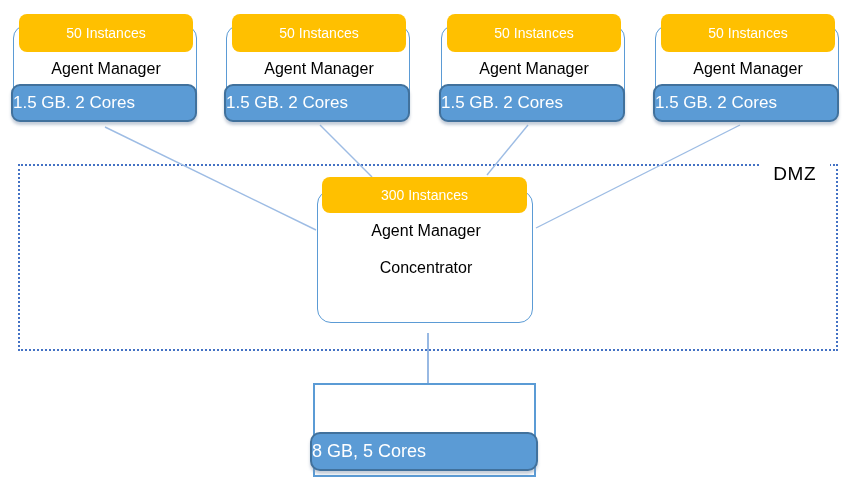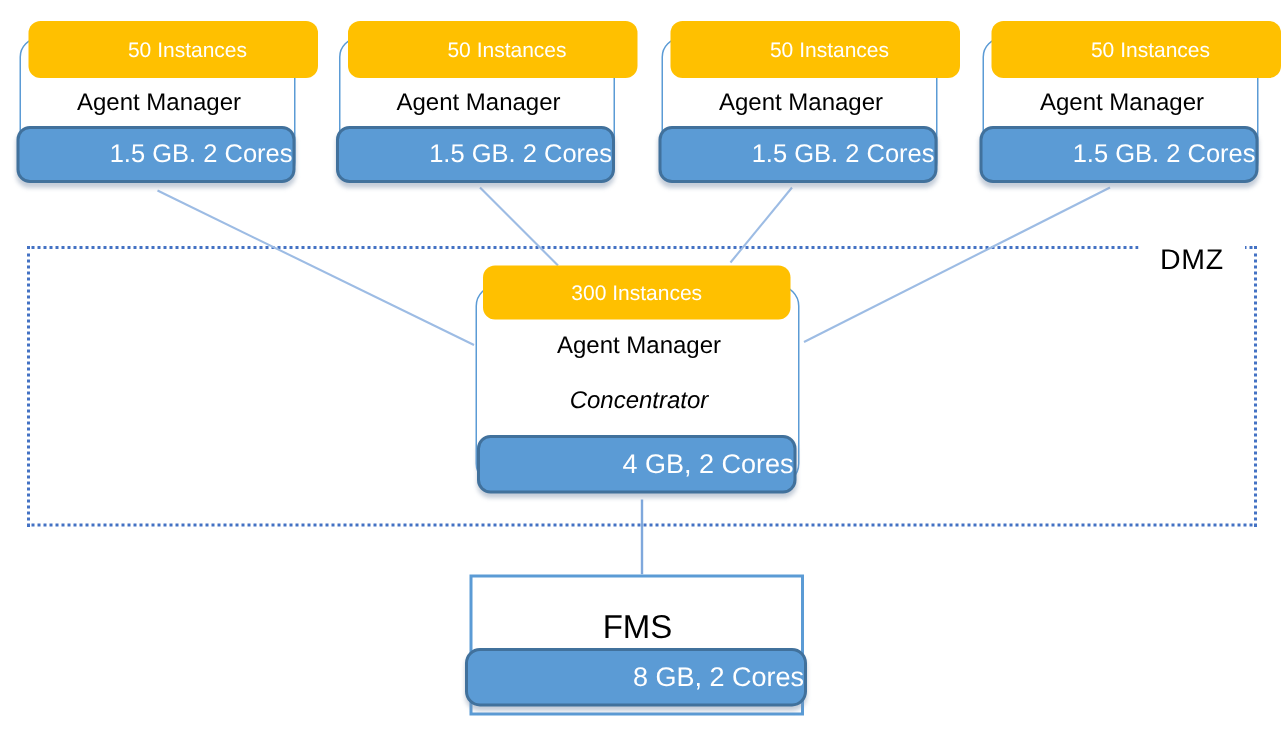--- a/index.html
+++ b/index.html
@@ -27,42 +27,42 @@
   .am-box {
     position:absolute; left:2px; top:15px; width:182px; height:94px;
     background:#fff; border:1.5px solid #5B9BD5; border-radius:13px;
   }
   .badge-yellow {
     position:absolute; background:#FFC000; border-radius:8px;
     color:#fff; text-align:center;
   }
   .badge-blue {
     position:absolute; background:#5B9BD5; border:2px solid #41719C; border-radius:9px;
-    color:#fff; text-align:right;
+    color:#fff; text-align:left;
     box-shadow:0 3px 3px rgba(125,145,170,0.45);
   }
-  .am-instances { left:8px; top:4px; width:174px; height:38px; line-height:38px; font-size:14px;padding-left:19px; }
+  .am-instances { left:8px; top:4px; width:174px; height:38px; line-height:38px; font-size:14px; }
   .am-title {
     position:absolute; left:0; top:50px; width:100%; text-align:center;
     font-size:16px; color:#000;
   }
   .am-specs { left:0px; top:74px; width:182px; height:34px; line-height:34px; font-size:17px; }
 
   
   .conc-group { position:absolute; left:315px; top:167px; width:222px; height:168px; }
   .conc-box {
     position:absolute; left:2px; top:23px; width:214px; height:131px;
     background:#fff; border:1.5px solid #5B9BD5; border-radius:14px;
   }
   .conc-instances { left:7px; top:10px; width:205px; height:36px; line-height:36px; font-size:14px; }
   .conc-title1, .conc-title2 {
     position:absolute; left:0; width:100%; text-align:center; font-size:16px; color:#000;
   }
   .conc-title1 { top:55px; }
-  .conc-title2 { top:92px;font-style:italic; }
+  .conc-title2 { top:92px; }
   .conc-specs { left:3px; top:123px; width:209px; height:35px; line-height:35px; font-size:18px; }
 
   
   .fms-group { position:absolute; left:308px; top:383px; width:234px; height:100px; }
   .fms-box {
     position:absolute; left:5px; top:0; width:219px; height:90px;
     background:#fff; border:2px solid #5B9BD5;
   }
   .fms-title {
     position:absolute; left:0; top:22px; width:100%; text-align:center;
@@ -113,22 +113,20 @@
     <div class="badge-yellow am-instances">50 Instances</div>
     <div class="am-title">Agent Manager</div>
     <div class="badge-blue am-specs">1.5 GB. 2 Cores</div>
   </div>
 
   <div class="conc-group">
     <div class="conc-box"></div>
     <div class="badge-yellow conc-instances">300 Instances</div>
     <div class="conc-title1">Agent Manager</div>
     <div class="conc-title2">Concentrator</div>
-    <div class="badge-blue conc-specs">4 GB, 2 Cores</div>
   </div>
 
   <div class="fms-group">
     <div class="fms-box"></div>
-    <div class="fms-title">FMS</div>
-    <div class="badge-blue fms-specs">8 GB, 2 Cores</div>
+    <div class="badge-blue fms-specs">8 GB, 5 Cores</div>
   </div>
 
 </div>
 
 </body></html>

